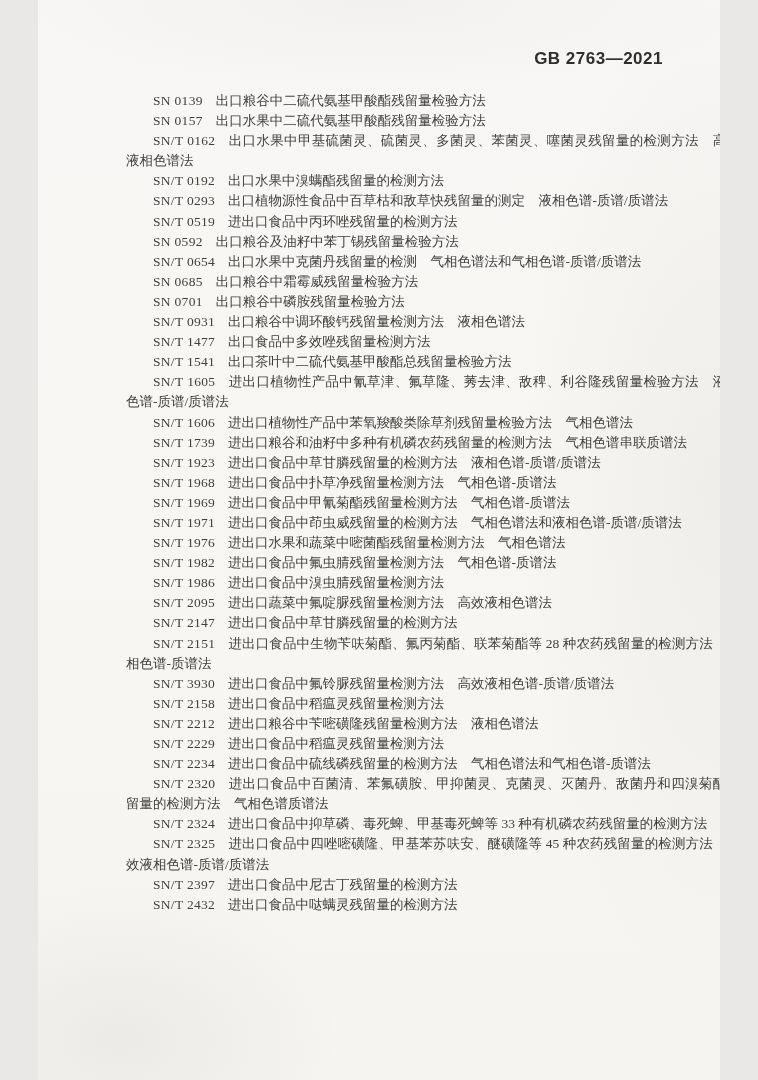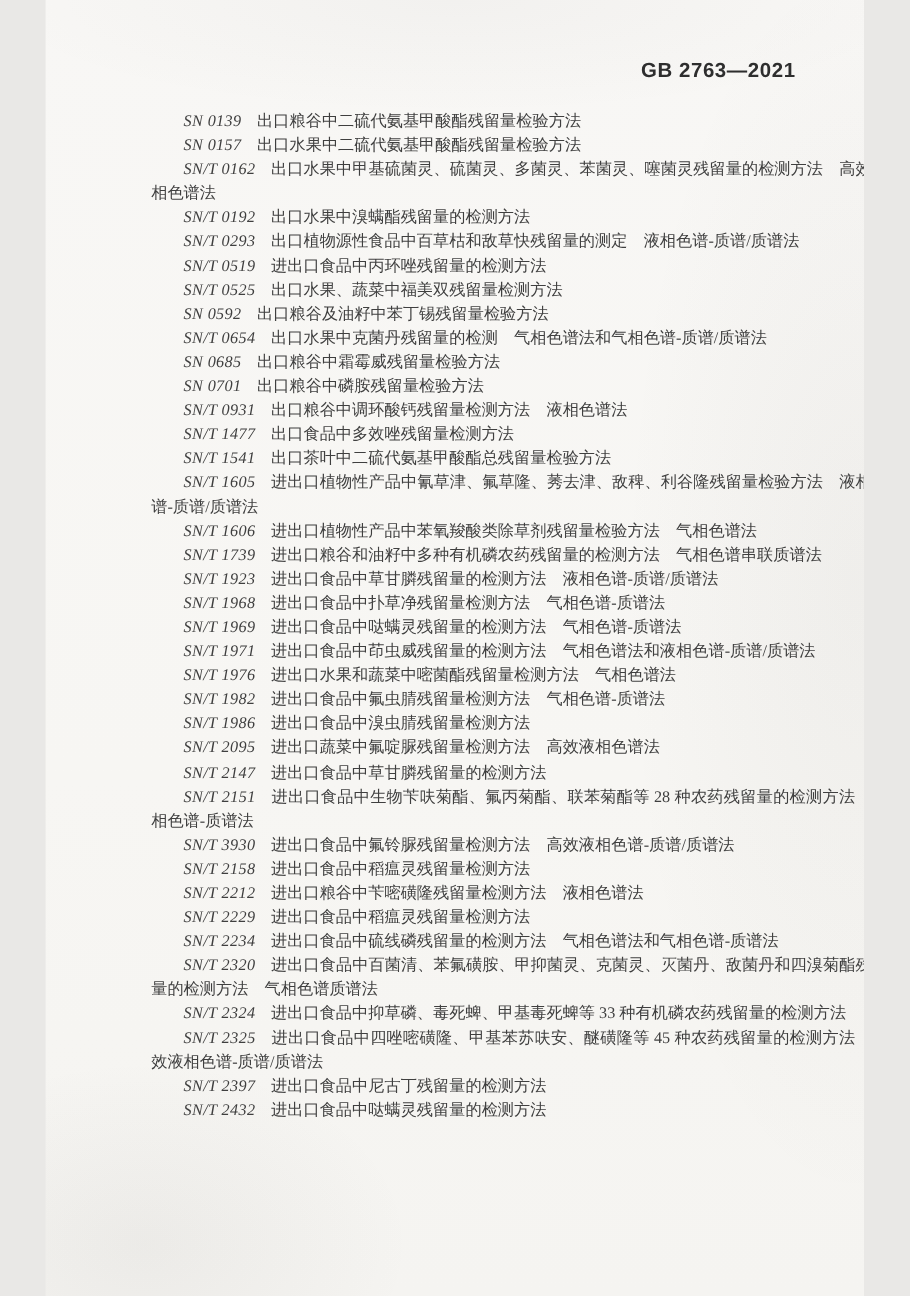--- a/index.html
+++ b/index.html
@@ -42,21 +42,20 @@
   }
   .entry {
     margin: 0;
     padding: 0;
     text-indent: 27px;
   }
   .code {
     margin-right: 13px;
     white-space: pre;
     letter-spacing: 0.3px;
-    font-style: italic;
   }
   .page-number {
     position: absolute;
     left: 699px;
     top: 998px;
     font-size: 13px;
     color: #6d6d6d;
   }
 </style>
 </head>
@@ -73,21 +72,20 @@
 
   <p class="entry"><span class="code">SN/T 0162</span><span class="title">出口水果中甲基硫菌灵、硫菌灵、多菌灵、苯菌灵、噻菌灵残留量的检测方法　高效液相色谱法</span></p>
 
   <p class="entry"><span class="code">SN/T 0192</span><span class="title">出口水果中溴螨酯残留量的检测方法</span></p>
 
 
   <p class="entry"><span class="code">SN/T 0293</span><span class="title">出口植物源性食品中百草枯和敌草快残留量的测定　液相色谱-质谱/质谱法</span></p>
 
   <p class="entry"><span class="code">SN/T 0519</span><span class="title">进出口食品中丙环唑残留量的检测方法</span></p>
 
-  <p class="entry"><span class="code">SN/T 0525</span><span class="title">出口水果、蔬菜中福美双残留量检测方法</span></p>
 
   <p class="entry"><span class="code">SN 0592</span><span class="title">出口粮谷及油籽中苯丁锡残留量检验方法</span></p>
 
   <p class="entry"><span class="code">SN/T 0654</span><span class="title">出口水果中克菌丹残留量的检测　气相色谱法和气相色谱-质谱/质谱法</span></p>
 
   <p class="entry"><span class="code">SN 0685</span><span class="title">出口粮谷中霜霉威残留量检验方法</span></p>
 
   <p class="entry"><span class="code">SN 0701</span><span class="title">出口粮谷中磷胺残留量检验方法</span></p>
 
   <p class="entry"><span class="code">SN/T 0931</span><span class="title">出口粮谷中调环酸钙残留量检测方法　液相色谱法</span></p>
@@ -99,21 +97,21 @@
   <p class="entry"><span class="code">SN/T 1605</span><span class="title">进出口植物性产品中氰草津、氟草隆、莠去津、敌稗、利谷隆残留量检验方法　液相色谱-质谱/质谱法</span></p>
 
   <p class="entry"><span class="code">SN/T 1606</span><span class="title">进出口植物性产品中苯氧羧酸类除草剂残留量检验方法　气相色谱法</span></p>
 
   <p class="entry"><span class="code">SN/T 1739</span><span class="title">进出口粮谷和油籽中多种有机磷农药残留量的检测方法　气相色谱串联质谱法</span></p>
 
   <p class="entry"><span class="code">SN/T 1923</span><span class="title">进出口食品中草甘膦残留量的检测方法　液相色谱-质谱/质谱法</span></p>
 
   <p class="entry"><span class="code">SN/T 1968</span><span class="title">进出口食品中扑草净残留量检测方法　气相色谱-质谱法</span></p>
 
-  <p class="entry"><span class="code">SN/T 1969</span><span class="title">进出口食品中哒螨灵残留量的检测方法　气相色谱-质谱法</span></p>
+  <p class="entry"><span class="code">SN/T 1969</span><span class="title">进出口食品中甲氰菊酯残留量检测方法　气相色谱-质谱法</span></p>
 
   <p class="entry"><span class="code">SN/T 1971</span><span class="title">进出口食品中茚虫威残留量的检测方法　气相色谱法和液相色谱-质谱/质谱法</span></p>
 
   <p class="entry"><span class="code">SN/T 1976</span><span class="title">进出口水果和蔬菜中嘧菌酯残留量检测方法　气相色谱法</span></p>
 
   <p class="entry"><span class="code">SN/T 1982</span><span class="title">进出口食品中氟虫腈残留量检测方法　气相色谱-质谱法</span></p>
 
   <p class="entry"><span class="code">SN/T 1986</span><span class="title">进出口食品中溴虫腈残留量检测方法</span></p>
 
   <p class="entry"><span class="code">SN/T 2095</span><span class="title">进出口蔬菜中氟啶脲残留量检测方法　高效液相色谱法</span></p>

